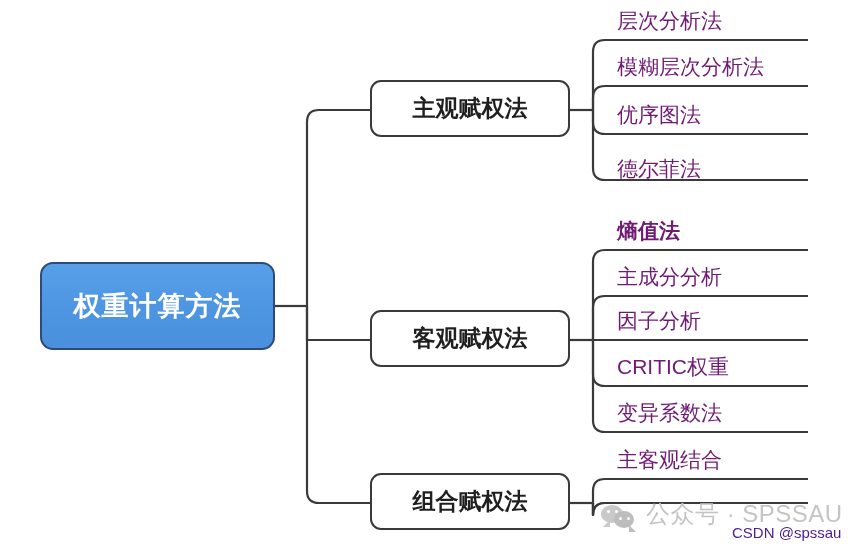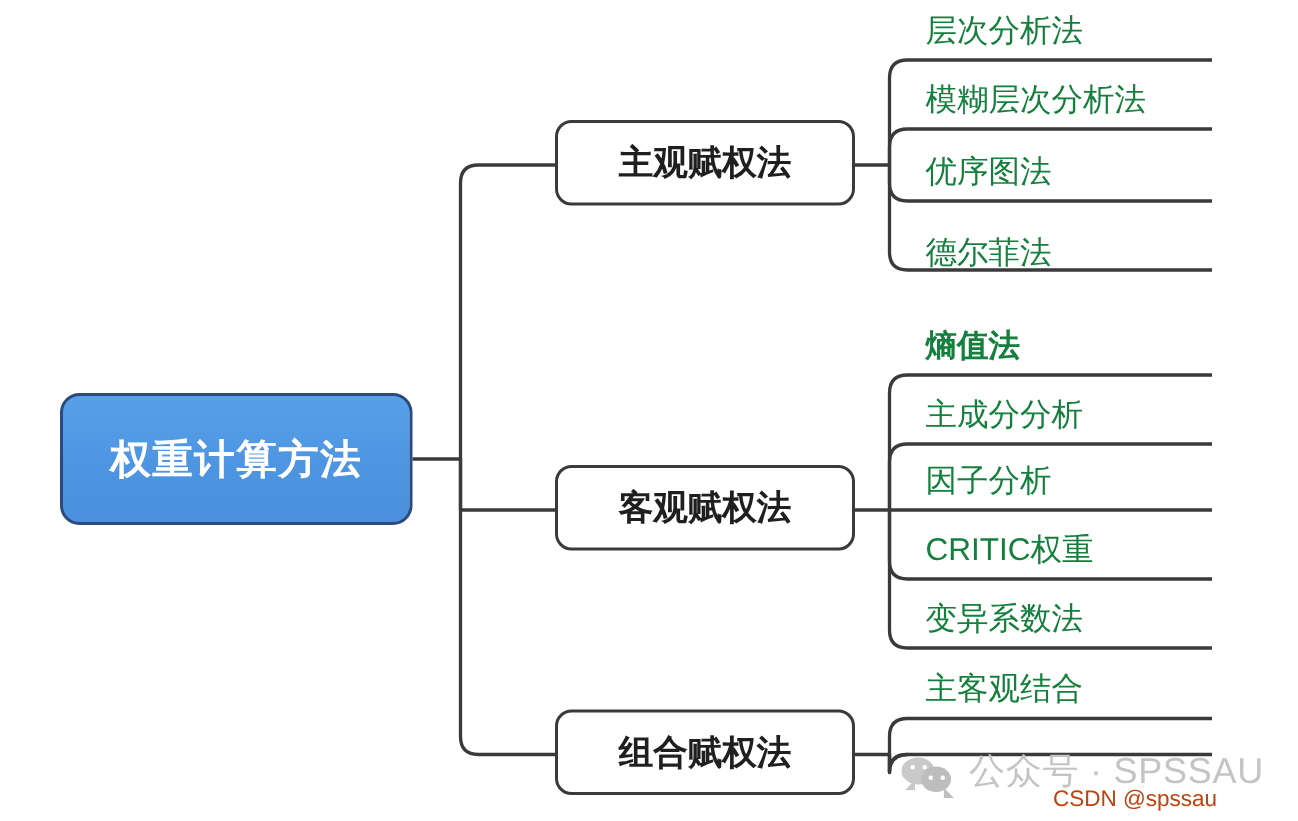--- a/index.html
+++ b/index.html
@@ -51,21 +51,21 @@
 
   
   .leaf{
     position:absolute;
     left:617px;
     height:40px;
     display:flex;align-items:center;
   }
   .leaf .leaf-label{
     font-size:21px;
-    color:#15803d;
+    color:#701a75;
     white-space:nowrap;
     line-height:1;
   }
 
   
   #wires{position:absolute;left:0;top:0;width:865px;height:547px;pointer-events:none;}
 
   
   .watermark{
     position:absolute;
@@ -85,22 +85,22 @@
   .wechat-icon .bub.small{left:13px;top:7px;width:20px;height:17px;background:#bdbdbd;}
   .wechat-icon .tail1{position:absolute;left:2px;top:16px;width:7px;height:7px;background:#c9c9c9;
     clip-path:polygon(0 100%,100% 0,100% 100%);}
   .wechat-icon .tail2{position:absolute;left:28px;top:21px;width:7px;height:7px;background:#bdbdbd;
     clip-path:polygon(100% 100%,0 0,0 100%);}
   .wechat-icon .dot{position:absolute;width:3.2px;height:3.2px;border-radius:50%;background:#ffffff;}
   .wm-text{
     font-size:24px;color:#c4c4c4;white-space:nowrap;letter-spacing:0.5px;
   }
   .csdn-text{
-    position:absolute;left:702px;top:524px;
-    font-size:15px;color:#c2410c;white-space:nowrap;
+    position:absolute;left:732px;top:524px;
+    font-size:15px;color:#4c1d95;white-space:nowrap;
   }
 </style>
 </head>
 <body>
 
 <div id="stage">
 
   <svg id="wires" viewBox="0 0 865 547" width="865" height="547" xmlns="http://www.w3.org/2000/svg">
     <g fill="none" stroke="#3A3A3A" stroke-width="2.2" stroke-linecap="butt" stroke-linejoin="round">
 

